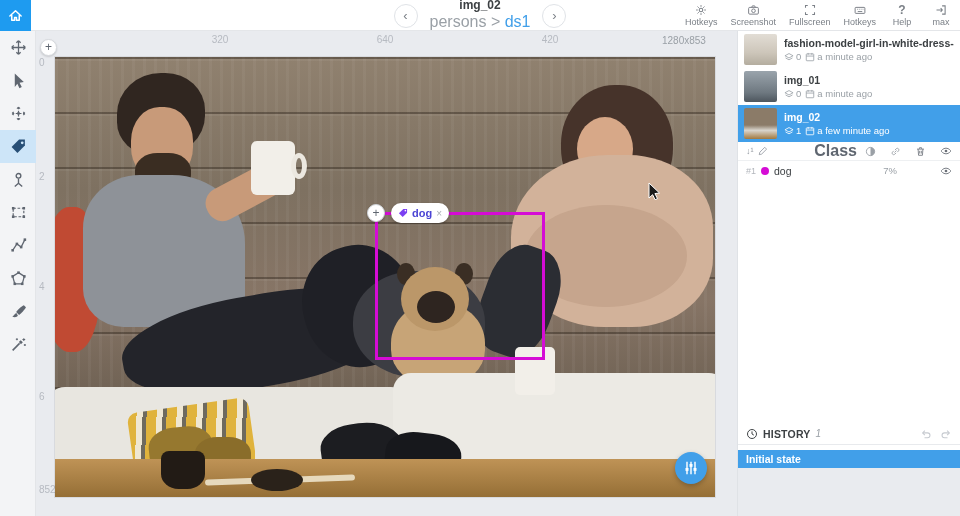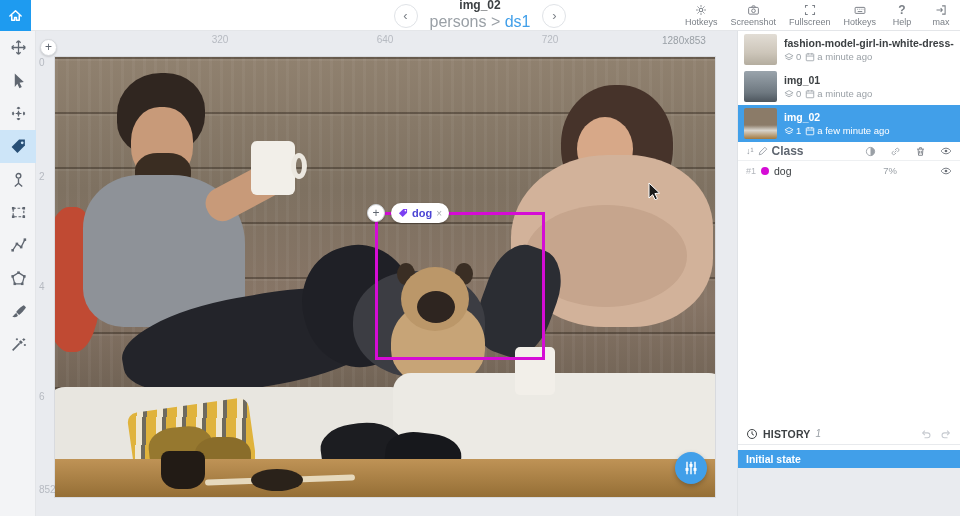--- a/index.html
+++ b/index.html
@@ -91,21 +91,21 @@
   .img-info { min-width:0; }
   .img-name { font-size:10.5px; font-weight:bold; color:#3c4043; white-space:nowrap; overflow:hidden; }
   .img-meta { font-size:9.5px; color:#9aa0a6; display:flex; align-items:center; gap:4px; margin-top:2px; }
   .img-meta .mi { display:flex; align-items:center; gap:2px; }
   .img-row.sel .img-name, .img-row.sel .img-meta { color:#fff; }
   .img-row.sel svg * { stroke:#fff !important; fill:none; }
 
   .fig-cols { height:19px; background:#fff; border-bottom:1px solid #eef0f2; display:flex;
               align-items:center; gap:4px; padding:0 8px; flex:none; }
   .fig-cols .sort { font-size:9px; color:#8d939b; }
-  .fig-cols .cname { font-size:12px; font-weight:bold; color:#5f6670; }
+  .fig-cols .cname { font-size:16px; font-weight:bold; color:#5f6670;margin-left:43px; }
   .fig-row { height:19px; background:#fff; display:flex; align-items:center; gap:5px; padding:0 8px;
              flex:none; cursor:pointer; }
   .fig-row .fid { font-size:9px; color:#b3b7bd; }
   .fig-row .dot { width:8px; height:8px; border-radius:50%; background:var(--magenta,#d50cd5); }
   .fig-row .fname { font-size:10.5px; color:#3c4043; }
   .fig-row .fop { font-size:9.5px; color:#9aa0a6; margin-left:auto; margin-right:38px; }
 
   .sb-fill { background:#fff; flex:1 1 auto; }
   .hist-row { height:18px; background:var(--accent,#419fe9); color:#fff; font-size:10.5px; font-weight:bold;
               display:flex; align-items:center; padding:0 8px; flex:none; cursor:pointer; }
@@ -245,21 +245,21 @@
         <path d="M2.5 13.5L9 7" stroke="#5f6670" stroke-width="1.5"></path>
         <path d="M9.2 4.8l2 2" stroke="#5f6670" stroke-width="2.4"></path>
         <path d="M13 2v2.6M11.7 3.3h2.6M14 7.5v2M13 8.5h2M6.5 2v2M5.5 3h2" stroke="#5f6670" stroke-width="1"></path>
       </svg>
     </div>
   </div>
 
   <div class="canvas">
     <span class="ruler-x" style="left:167px">320</span>
     <span class="ruler-x" style="left:332px">640</span>
-    <span class="ruler-x" style="left:497px">720</span>
+    <span class="ruler-x" style="left:497px">420</span>
     <span class="size-badge">1280x853</span>
     <span class="ruler-y" style="top:26px">0</span>
     <span class="ruler-y" style="top:140px">2</span>
     <span class="ruler-y" style="top:250px">4</span>
     <span class="ruler-y" style="top:360px">6</span>
     <span class="ruler-y" style="top:453px">852</span>
     <div class="zoom-plus">+</div>
 
     <div class="photo">
       <div class="ph" style="left:-12px;top:150px;width:58px;height:145px;background:#c04a33;border-radius:45%"></div>

